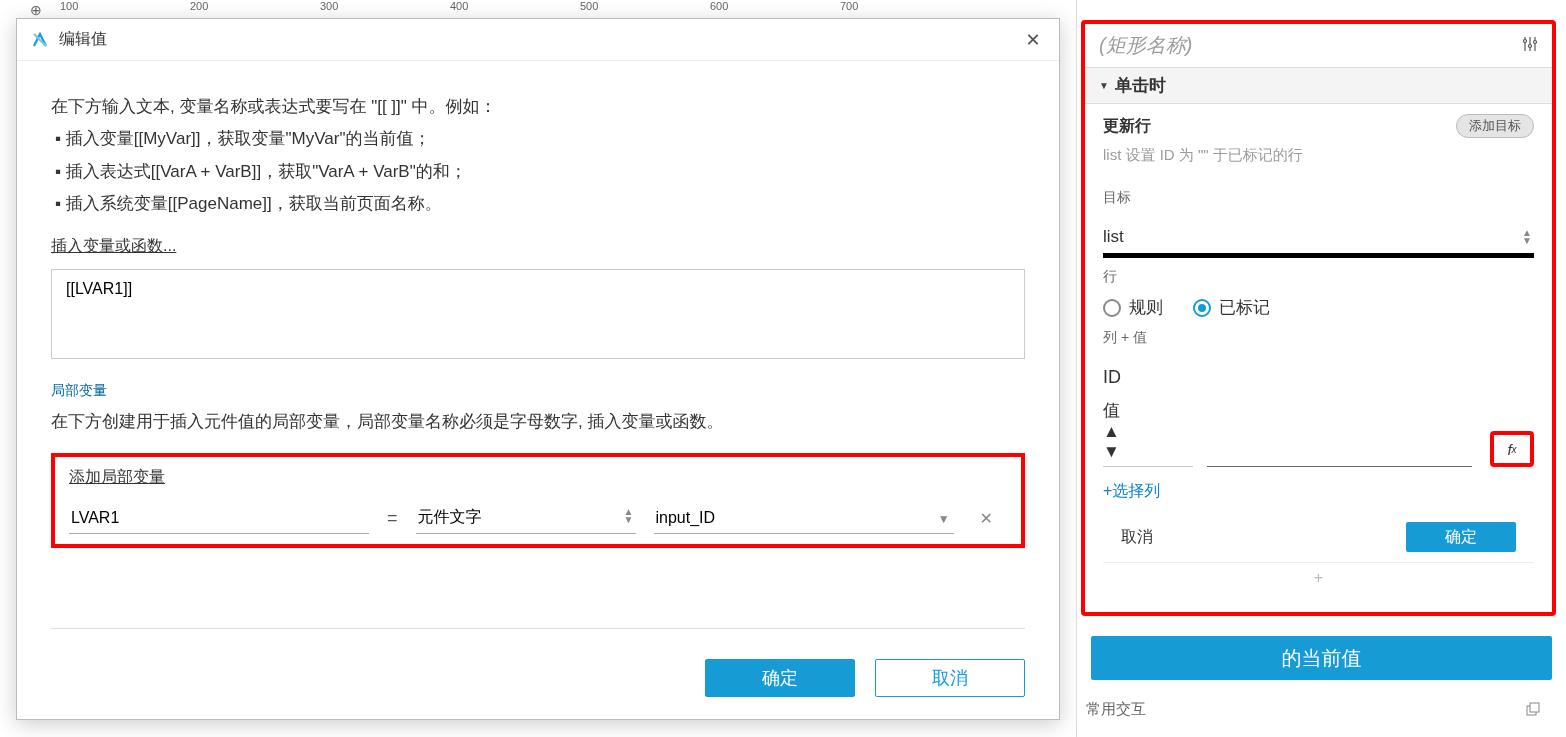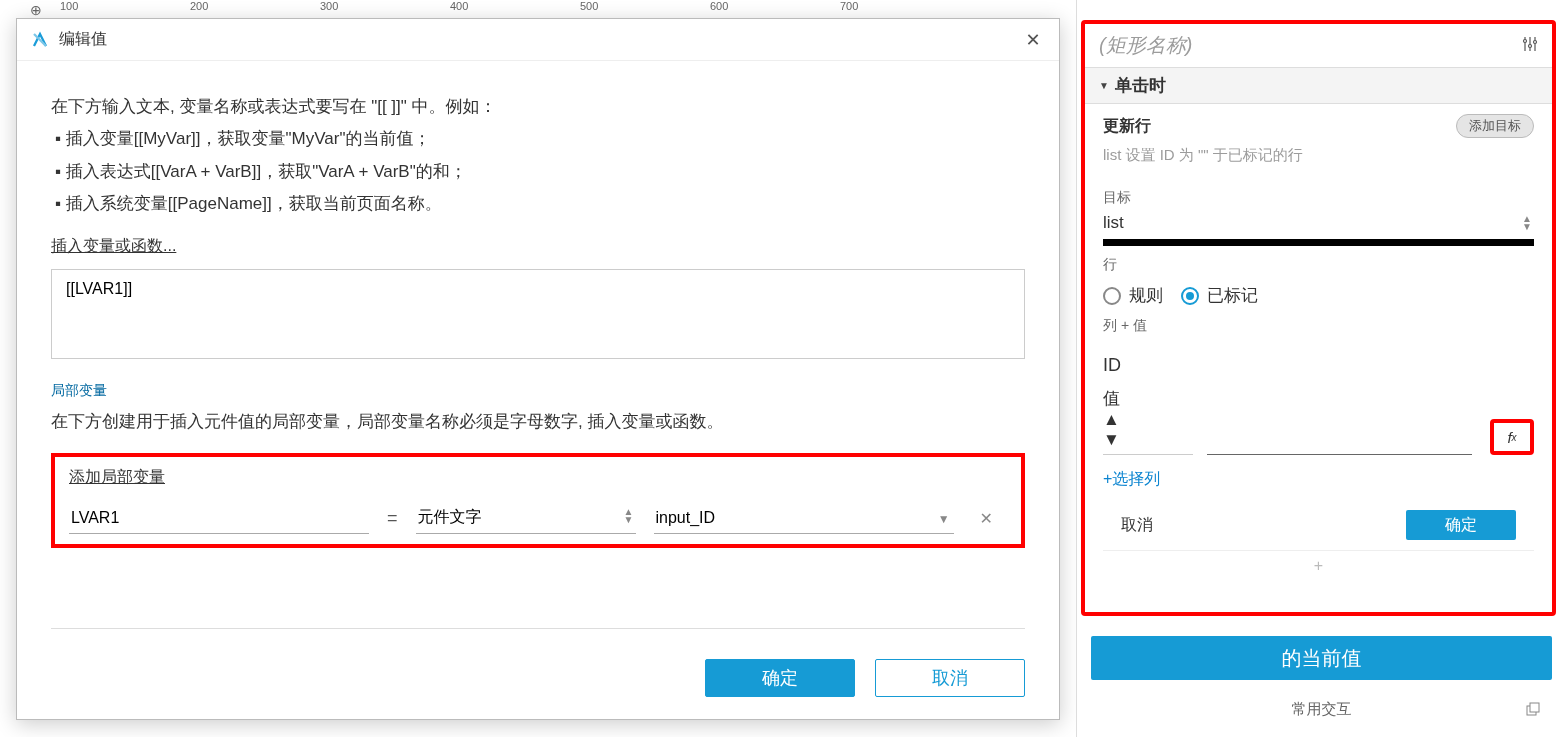--- a/index.html
+++ b/index.html
@@ -59,45 +59,45 @@
   .triangle { font-size:10px; color:#444; }
 
   .case-block { padding: 10px 18px 8px 18px; }
   .case-title-row { display:flex; align-items:center; }
   .case-title { font-size:16px; font-weight:600; flex:1; }
   .add-target-btn { border:1px solid #bbb; border-radius:12px; padding:2px 12px; font-size:13px; color:#555; cursor:pointer; background:#e5e5e5; }
   .case-desc { font-size:15px; color:#9c9c9c; margin-top:8px; }
 
   .form-block { padding: 6px 18px; }
   .form-label { font-size:14px; color:#666; margin-top:10px; }
-  .target-select { width:100%; border:none; border-bottom:7px solid #000000; font-size:17px; padding:6px 0; position:relative; }
+  .target-select { width:100%; border:none; border-bottom:5px solid #000000; font-size:17px; padding:6px 0; position:relative;margin-top:14px; }
   .target-select .updown2 { position:absolute; right:2px; top:8px; font-size:10px; color:#888; line-height:8px; }
 
-  .radio-row { display:flex; gap:18px; margin-top:10px; align-items:flex-start;font-family:Liberation Serif, serif; }
+  .radio-row { display:flex; gap:30px; margin-top:10px; align-items:flex-start;font-family:Liberation Serif, serif; }
   .radio-item { display:flex; align-items:center; gap:8px; font-size:17px; cursor:pointer; }
   .radio-circle { width:18px; height:18px; border:2px solid #888; border-radius:50%; display:flex; align-items:center; justify-content:center; }
   .radio-circle.checked { border-color:#169bd5; }
   .radio-dot { width:8px; height:8px; background:#169bd5; border-radius:50%; }
 
   .colval-row { display:flex; align-items:flex-end; gap:14px; margin-top:6px; }
   .col-select { width: 90px; border:none; border-bottom:1px solid #ccc; font-size:17px; padding:4px 0; position:relative; }
   .val-input { flex:1; border:none; border-bottom:1px solid #666; height:28px; }
   .fx-box { width:44px; height:36px; border:4px solid #ff0000; border-radius:4px; display:flex; align-items:center; justify-content:center; font-style:italic; font-size:15px; cursor:pointer; margin-left:4px; color:#333;}
   .fx-sub{font-size:10px; vertical-align:sub;}
 
   .add-col-link { color:#0b84d0; font-size:16px; cursor:pointer; display:inline-block; margin-top:14px; }
 
   .panel-footer { display:flex; align-items:center; justify-content:space-between; padding: 20px 18px 0 18px; }
   .cancel-link { font-size:16px; cursor:pointer; color:#333; }
   .confirm-btn { background:#169bd5; color:#fff; border:none; width:110px; height:30px; font-size:16px; cursor:pointer; border-radius:2px; }
 
   .plus-row { text-align:center; color:#bbb; font-size:16px; padding:6px 0; border-top:1px solid #eee; margin-top:10px;}
 
   .new-interaction-btn { position:absolute; left:14px; right:14px; top:636px; height:44px; background:#169bd5; color:#fff; font-size:20px; display:flex; align-items:center; justify-content:center; cursor:pointer; border-radius:2px; }
-  .common-inter { position:absolute; left:0; right:0; top:700px; text-align:center; font-size:15px; color:#666; }
+  .common-inter { position:absolute; left:9px; right:0; top:700px; text-align:left; font-size:15px; color:#666; }
   .expand-icon { position:absolute; right:26px; top:702px; font-size:14px; color:#888; cursor:pointer;}
 </style>
 </head>
 <body>
 
 <span class="origin-icon">⊕</span>
 <div class="ruler" style="left:60px;">
   <span>100</span>
     <span>200</span>
     <span>300</span>

